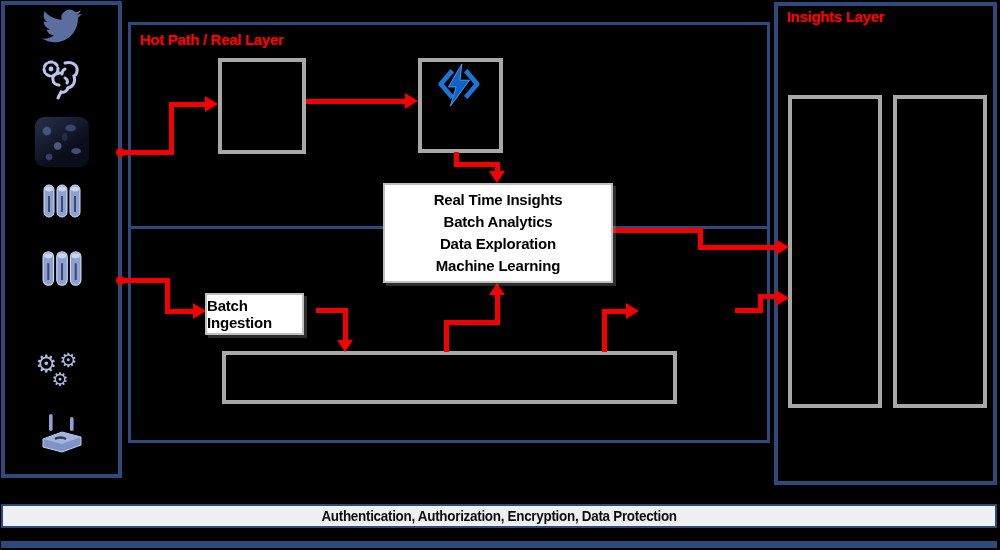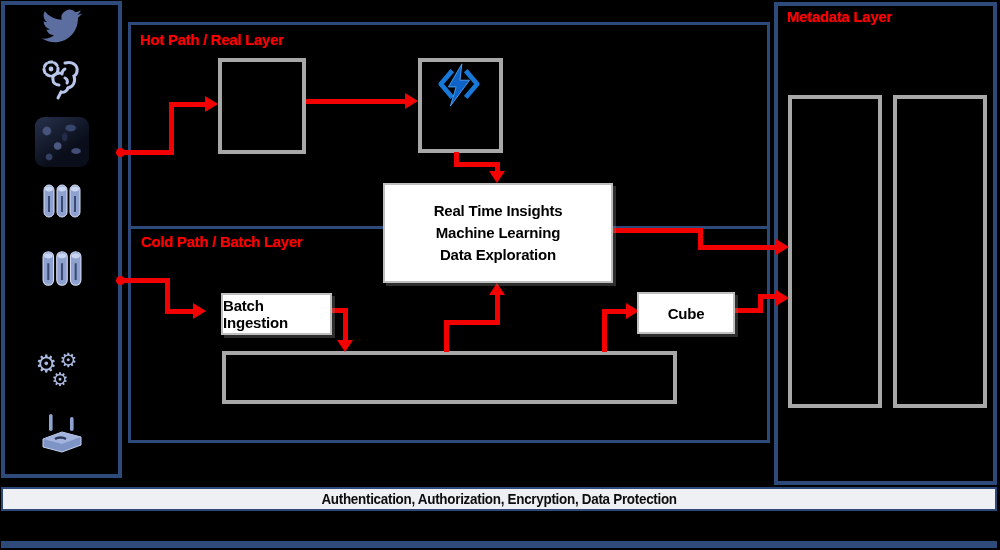--- a/index.html
+++ b/index.html
@@ -17,21 +17,21 @@
   .hline{height:5px;}
   .vline{width:5px;}
   .dot{position:absolute;width:9px;height:9px;border-radius:50%;background:#f30000;}
   .ah{position:absolute;width:0;height:0;}
   .ah.right{border-top:8px solid transparent;border-bottom:8px solid transparent;border-left:13px solid #f30000;}
   .ah.down{border-left:8px solid transparent;border-right:8px solid transparent;border-top:12px solid #f30000;}
   .ah.up{border-left:8px solid transparent;border-right:8px solid transparent;border-bottom:12px solid #f30000;}
   .insights-text{color:#000;font-weight:700;font-size:15px;line-height:22px;text-align:center;letter-spacing:-.2px;}
   .small-label{color:#000;font-weight:700;font-size:15px;letter-spacing:-.2px;}
   .bar{position:absolute;left:1px;width:996px;height:24px;box-sizing:border-box;background:#eef0f4;
-    border:2px solid #2d4a7a;display:flex;align-items:center;justify-content:center;}
+    border:2px solid #2d4a7a;display:flex;align-items:center;justify-content:center;margin-top:17px;}
   .bar span{color:#0d0d0d;font-weight:700;font-size:14px;letter-spacing:-.3px;transform:scaleX(.96);}
   .icon-slot{position:absolute;left:0;right:0;display:flex;justify-content:center;align-items:center;}
   .photo{width:54px;height:50px;border-radius:9px;
     background:
       radial-gradient(9px 9px at 22% 28%,#46537a 0 40%,transparent 55%),
       radial-gradient(11px 7px at 66% 22%,#39466b 0 40%,transparent 55%),
       radial-gradient(8px 8px at 42% 58%,#4b5880 0 40%,transparent 55%),
       radial-gradient(10px 6px at 76% 68%,#414e78 0 40%,transparent 55%),
       radial-gradient(7px 7px at 26% 80%,#333f63 0 40%,transparent 55%),
       radial-gradient(6px 9px at 55% 40%,#222c4a 0 40%,transparent 55%),
@@ -130,26 +130,25 @@
     <svg width="50" height="46" viewBox="0 0 48 48">
       <g fill="none" stroke="#1878d8" stroke-width="5" stroke-linejoin="round">
         <polyline points="17,9 5,23 17,37"></polyline>
         <polyline points="31,9 43,23 31,37"></polyline>
       </g>
       <polygon points="27,2 13,26 21,26 15,46 35,19 25,19" fill="#0f62c8" stroke="#4aa0ee" stroke-width="1"></polygon>
     </svg>
   </div>
 
   <div class="bluebox" style="left:128px;top:226px;width:642px;height:217px;"></div>
-  <div class="layer-title" style="left:141px;top:233px;">Cold Path / Batch Layer</div>
 
   <div class="graybox" style="left:222px;top:351px;width:455px;height:53px;"></div>
 
   <div class="bluebox" style="left:774px;top:2px;width:223px;height:483px;border-width:4px;"></div>
-  <div class="layer-title" style="left:787px;top:8px;">Metadata Layer</div>
+  <div class="layer-title" style="left:787px;top:8px;">Insights Layer</div>
   <div class="graybox" style="left:788px;top:95px;width:94px;height:313px;"></div>
   <div class="graybox" style="left:893px;top:95px;width:94px;height:313px;"></div>
 
   <div class="dot" style="left:116px;top:148px;"></div>
   <div class="hline" style="left:120px;top:150px;width:54px;"></div>
   <div class="vline" style="left:169px;top:102px;height:53px;"></div>
   <div class="hline" style="left:169px;top:102px;width:38px;"></div>
   <div class="ah right" style="left:205px;top:96px;"></div>
 
   <div class="hline" style="left:306px;top:99px;width:100px;"></div>
@@ -185,31 +184,29 @@
   <div class="ah right" style="left:626px;top:303px;"></div>
 
   <div class="hline" style="left:735px;top:308px;width:28px;"></div>
   <div class="vline" style="left:758px;top:294px;height:19px;"></div>
   <div class="hline" style="left:758px;top:294px;width:20px;"></div>
   <div class="ah right" style="left:776px;top:290px;"></div>
 
   <div class="whitebox" style="left:383px;top:183px;width:230px;height:100px;flex-direction:column;">
     <div class="insights-text">
       <div>Real Time Insights</div>
+      <div>Batch Analytics</div>
+      <div>Data Exploration</div>
       <div>Machine Learning</div>
-      <div>Data Exploration</div>
     </div>
   </div>
 
-  <div class="whitebox" style="left:205px;top:293px;width:111px;height:42px;margin-left:16px;">
+  <div class="whitebox" style="left:205px;top:293px;width:99px;height:42px;">
     <span class="small-label">Batch Ingestion</span>
   </div>
 
-  <div class="whitebox" style="left:637px;top:292px;width:98px;height:42px;">
-    <span class="small-label">Cube</span>
-  </div>
 
   <div class="bar" style="top:487px;">
     <span>Authentication, Authorization, Encryption, Data Protection</span>
   </div>
   <div class="botstrip"></div>
 
 </div>
 
 </body></html>

